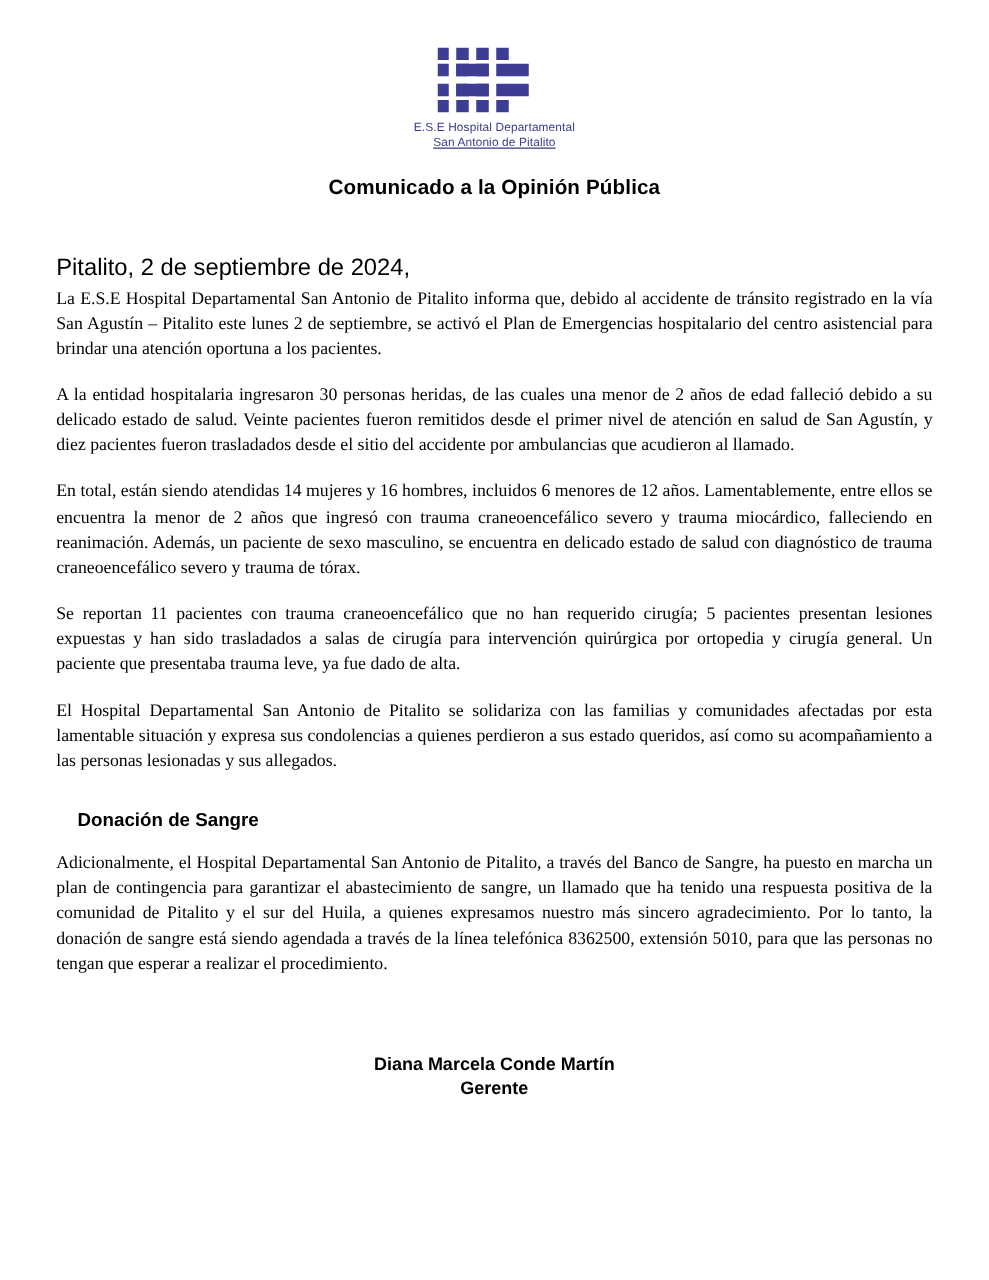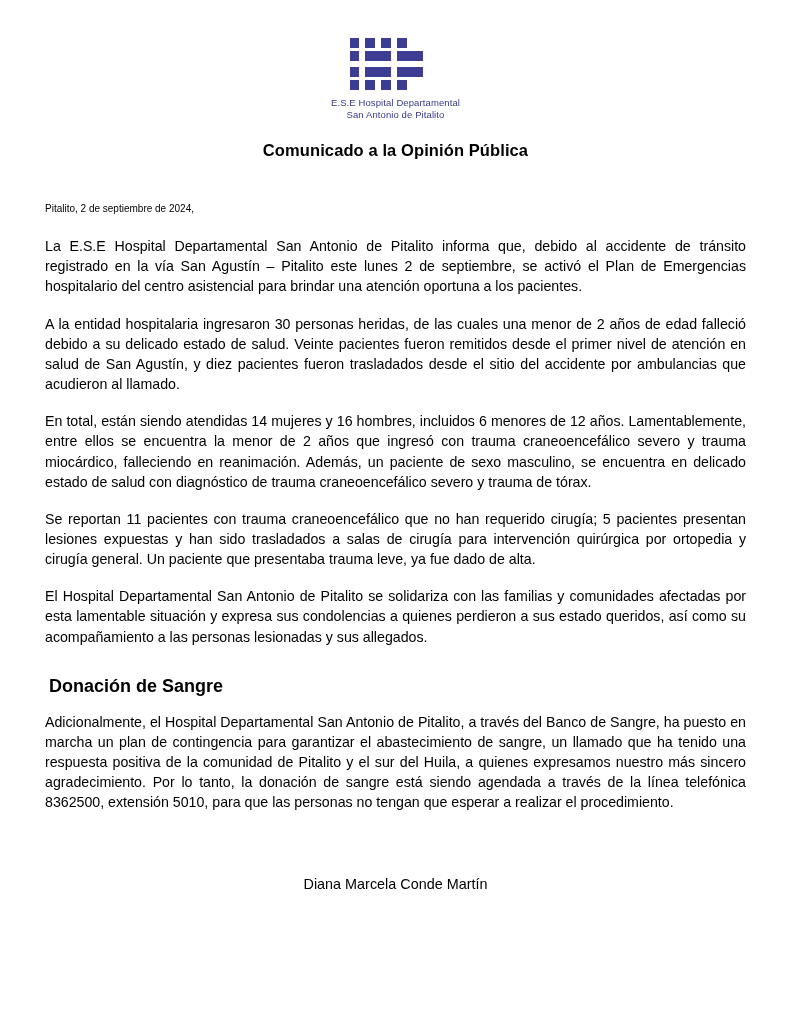--- a/index.html
+++ b/index.html
@@ -40,63 +40,63 @@
 
   .logo-text {
     margin-top: 7px;
     text-align: center;
     color: #3a3a8f;
     font-size: 9.5px;
     line-height: 1.28;
     letter-spacing: 0.1px;
     white-space: nowrap;
   }
-  .logo-text .line2 { display: block; }
+  .logo-text .line2 { display: block; text-decoration: underline; }
 
   
   .doc-title {
     margin-top: 20px;
     text-align: center;
     font-size: 16.5px;
     font-weight: bold;
     letter-spacing: 0.1px;
   }
 
   
   .body-block {
     margin-top: 42px;
   }
 
   .date-line {
-    font-size: 10px;
+    font-size: 19px;
     line-height: 1.38;
-    margin-bottom: 20px;
   }
 
   p.para {
     font-size: 14.2px;
     line-height: 1.42;
     text-align: justify;
     text-justify: inter-word;
     margin: 0 0 17px 0;
+    font-family: Liberation Serif, serif;
   }
   p.para:last-child { margin-bottom: 16px; }
 
   .section-heading {
-    font-size: 18px;
+    font-size: 15px;
     font-weight: bold;
-    margin: 29px 0 15px 4px;
+    margin: 29px 0 15px 17px;
   }
 
   
   .signature {
     margin-top: 62px;
     text-align: center;
     font-size: 14.4px;
-    font-weight: normal;
+    font-weight: bold;
     line-height: 1.33;
   }
   .signature .role { display: block; }
 </style>
 </head>
 <body>
 
 <div class="page">
 
   <div class="letterhead">
@@ -144,15 +144,16 @@
     <p class="para">Se reportan 11 pacientes con trauma craneoencefálico que no han requerido cirugía; 5 pacientes presentan lesiones expuestas y han sido trasladados a salas de cirugía para intervención quirúrgica por ortopedia y cirugía general. Un paciente que presentaba trauma leve, ya fue dado de alta.</p>
     <p class="para">El Hospital Departamental San Antonio de Pitalito se solidariza con las familias y comunidades afectadas por esta lamentable situación y expresa sus condolencias a quienes perdieron a sus estado queridos, así como su acompañamiento a las personas lesionadas y sus allegados.</p>
 
     <h2 class="section-heading">Donación de Sangre</h2>
 
     <p class="para">Adicionalmente, el Hospital Departamental San Antonio de Pitalito, a través del Banco de Sangre, ha puesto en marcha un plan de contingencia para garantizar el abastecimiento de sangre, un llamado que ha tenido una respuesta positiva de la comunidad de Pitalito y el sur del Huila, a quienes expresamos nuestro más sincero agradecimiento. Por lo tanto, la donación de sangre está siendo agendada a través de la línea telefónica 8362500, extensión 5010, para que las personas no tengan que esperar a realizar el procedimiento.</p>
   </div>
 
   <div class="signature">
     <span>Diana Marcela Conde Martín</span>
+    <span class="role">Gerente</span>
   </div>
 
 </div>
 
 </body></html>

